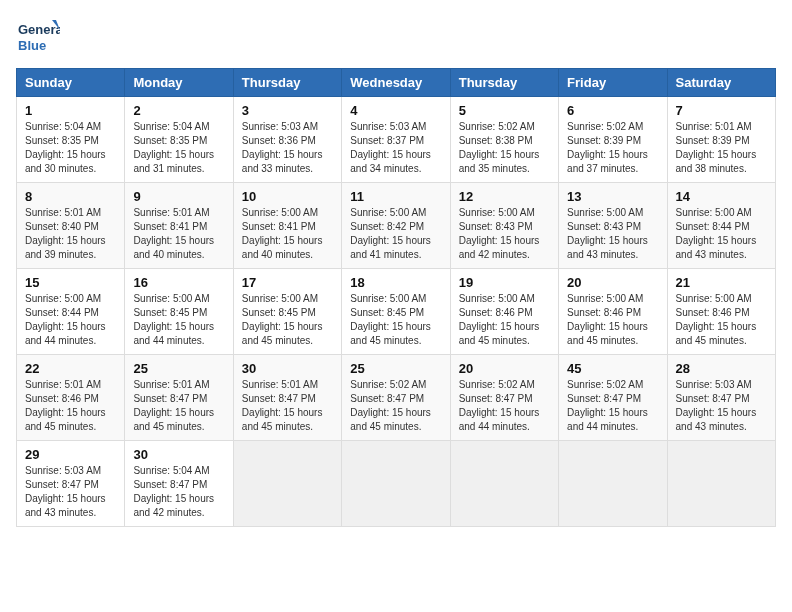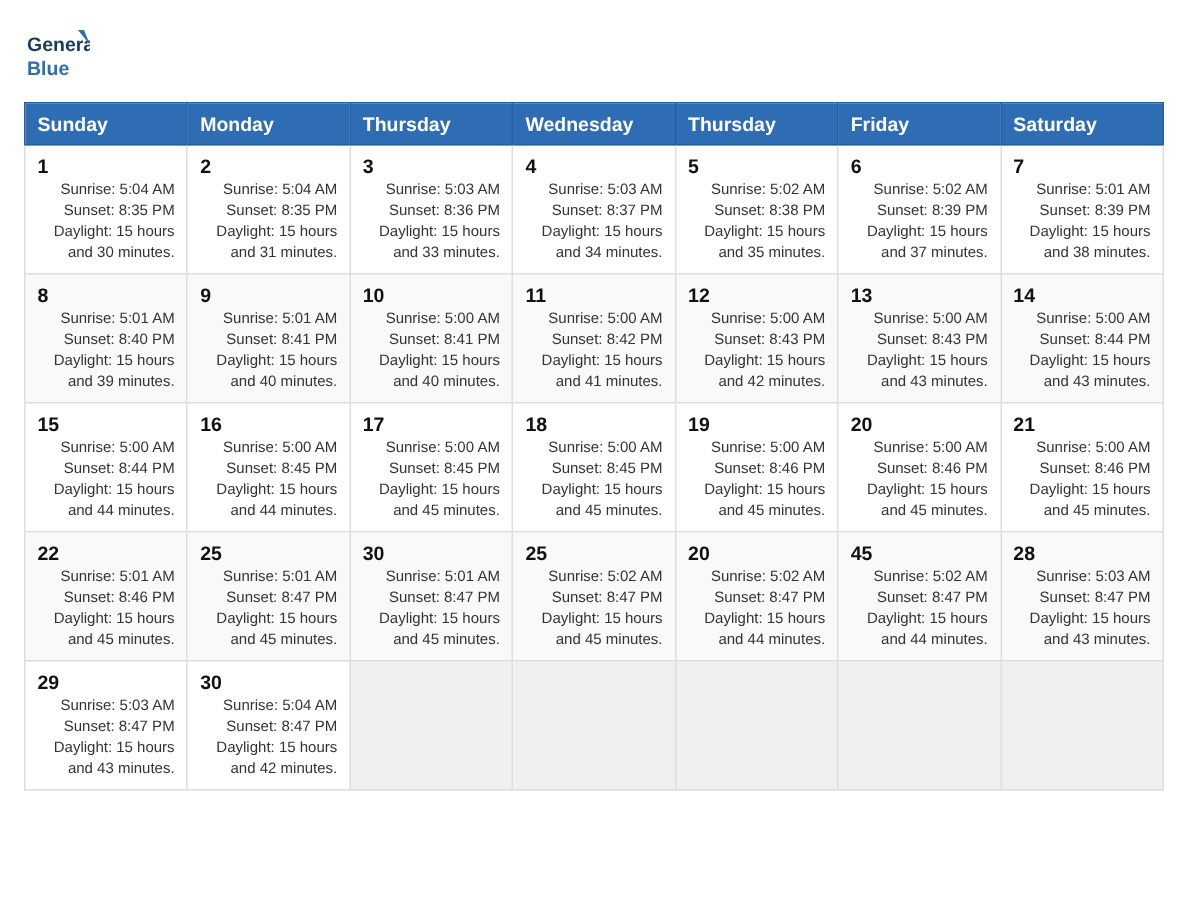--- a/index.html
+++ b/index.html
@@ -65,21 +65,20 @@
       font-size: 13px;
       font-weight: bold;
       color: #111;
       display: block;
       margin-bottom: 2px;
     }
     .day-info {
       font-size: 10px;
       color: #333;
       line-height: 1.4;
-      text-align: right;
     }
     .empty-cell {
       background: #f0f0f0 !important;
     }
     .last-row td {
       min-height: 60px;
       margin-left: 16px;
     }
   </style>
 </head>

